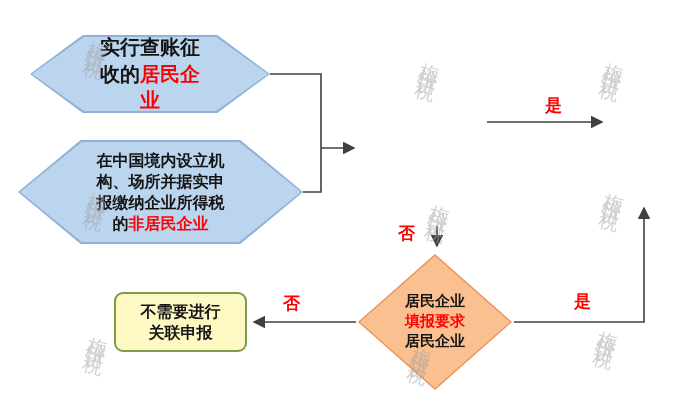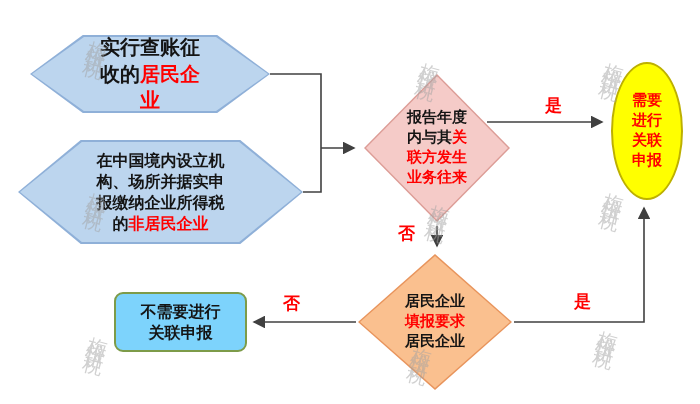--- a/index.html
+++ b/index.html
@@ -14,21 +14,21 @@
   .fill-layer { inset:2px; }
 
   .hex  .border-layer { background:#8fb0d8; }
   .hex  .fill-layer   { background:#bcd5ee; }
   .dia1 .border-layer { background:#dc9c96; }
   .dia1 .fill-layer   { background:#f5cbc8; }
   .dia2 .border-layer { background:#e8945c; }
   .dia2 .fill-layer   { background:#fac08f; }
 
   .ellipse { background:#ffff00; border:2px solid #bdb000; border-radius:50%; }
-  .roundbox { background:#7dd3fc; border:2px solid #7d9b49; border-radius:9px; }
+  .roundbox { background:#fef9c3; border:2px solid #7d9b49; border-radius:9px; }
 
   .txt { position:absolute; inset:0; display:flex; align-items:center; justify-content:center;
          font-weight:bold; color:#141414; text-align:center; line-height:1.32; }
   .tw-hex1 { width:118px; font-size:20px; display:inline-block; }
   .tw-hex2 { width:133px; font-size:16px; display:inline-block; }
   .tw-dia1 { width:63px;  font-size:15px; display:inline-block; }
   .tw-dia2 { width:63px;  font-size:15px; display:inline-block; }
   .tw-ell  { width:34px;  font-size:15px; display:inline-block; }
   .tw-box  { width:86px;  font-size:16px; display:inline-block; }
   .red { color:#ff0000; }
@@ -55,41 +55,29 @@
   </div>
 
   <div class="node hex" style="left:18px; top:140px; width:285px; height:104px;">
     <div class="layer border-layer hexclip"></div>
     <div class="layer fill-layer hexclip"></div>
     <div class="txt">
       <span class="tw-hex2"><span>在中国境内设立机构、场所并据实申报缴纳企业所得税的</span><span class="red">非居民企业</span></span>
     </div>
   </div>
 
-  <div class="node dia1" style="left:364px; top:74px; width:146px; height:148px;">
-    <div class="layer border-layer diaclip"></div>
-    <div class="layer fill-layer diaclip"></div>
-    <div class="txt">
-      <span class="tw-dia1"><span>报告年度内与其</span><span class="red">关联方发生业务往来</span></span>
-    </div>
-  </div>
 
   <div class="node dia2" style="left:358px; top:254px; width:154px; height:136px;">
     <div class="layer border-layer diaclip"></div>
     <div class="layer fill-layer diaclip"></div>
     <div class="txt">
       <span class="tw-dia2"><span>居民企业</span><span class="red">填报要求</span><span>居民企业</span></span>
     </div>
   </div>
 
-  <div class="node ellipse" style="left:611px; top:62px; width:72px; height:138px;">
-    <div class="txt">
-      <span class="tw-ell red">需要进行关联申报</span>
-    </div>
-  </div>
 
   <div class="node roundbox" style="left:114px; top:292px; width:133px; height:60px;">
     <div class="txt">
       <span class="tw-box">不需要进行关联申报</span>
     </div>
   </div>
 
   <svg class="connectors" width="700" height="404" viewBox="0 0 700 404">
     <defs>
       <marker id="ah" markerWidth="8" markerHeight="8" refX="7" refY="4" orient="auto">

